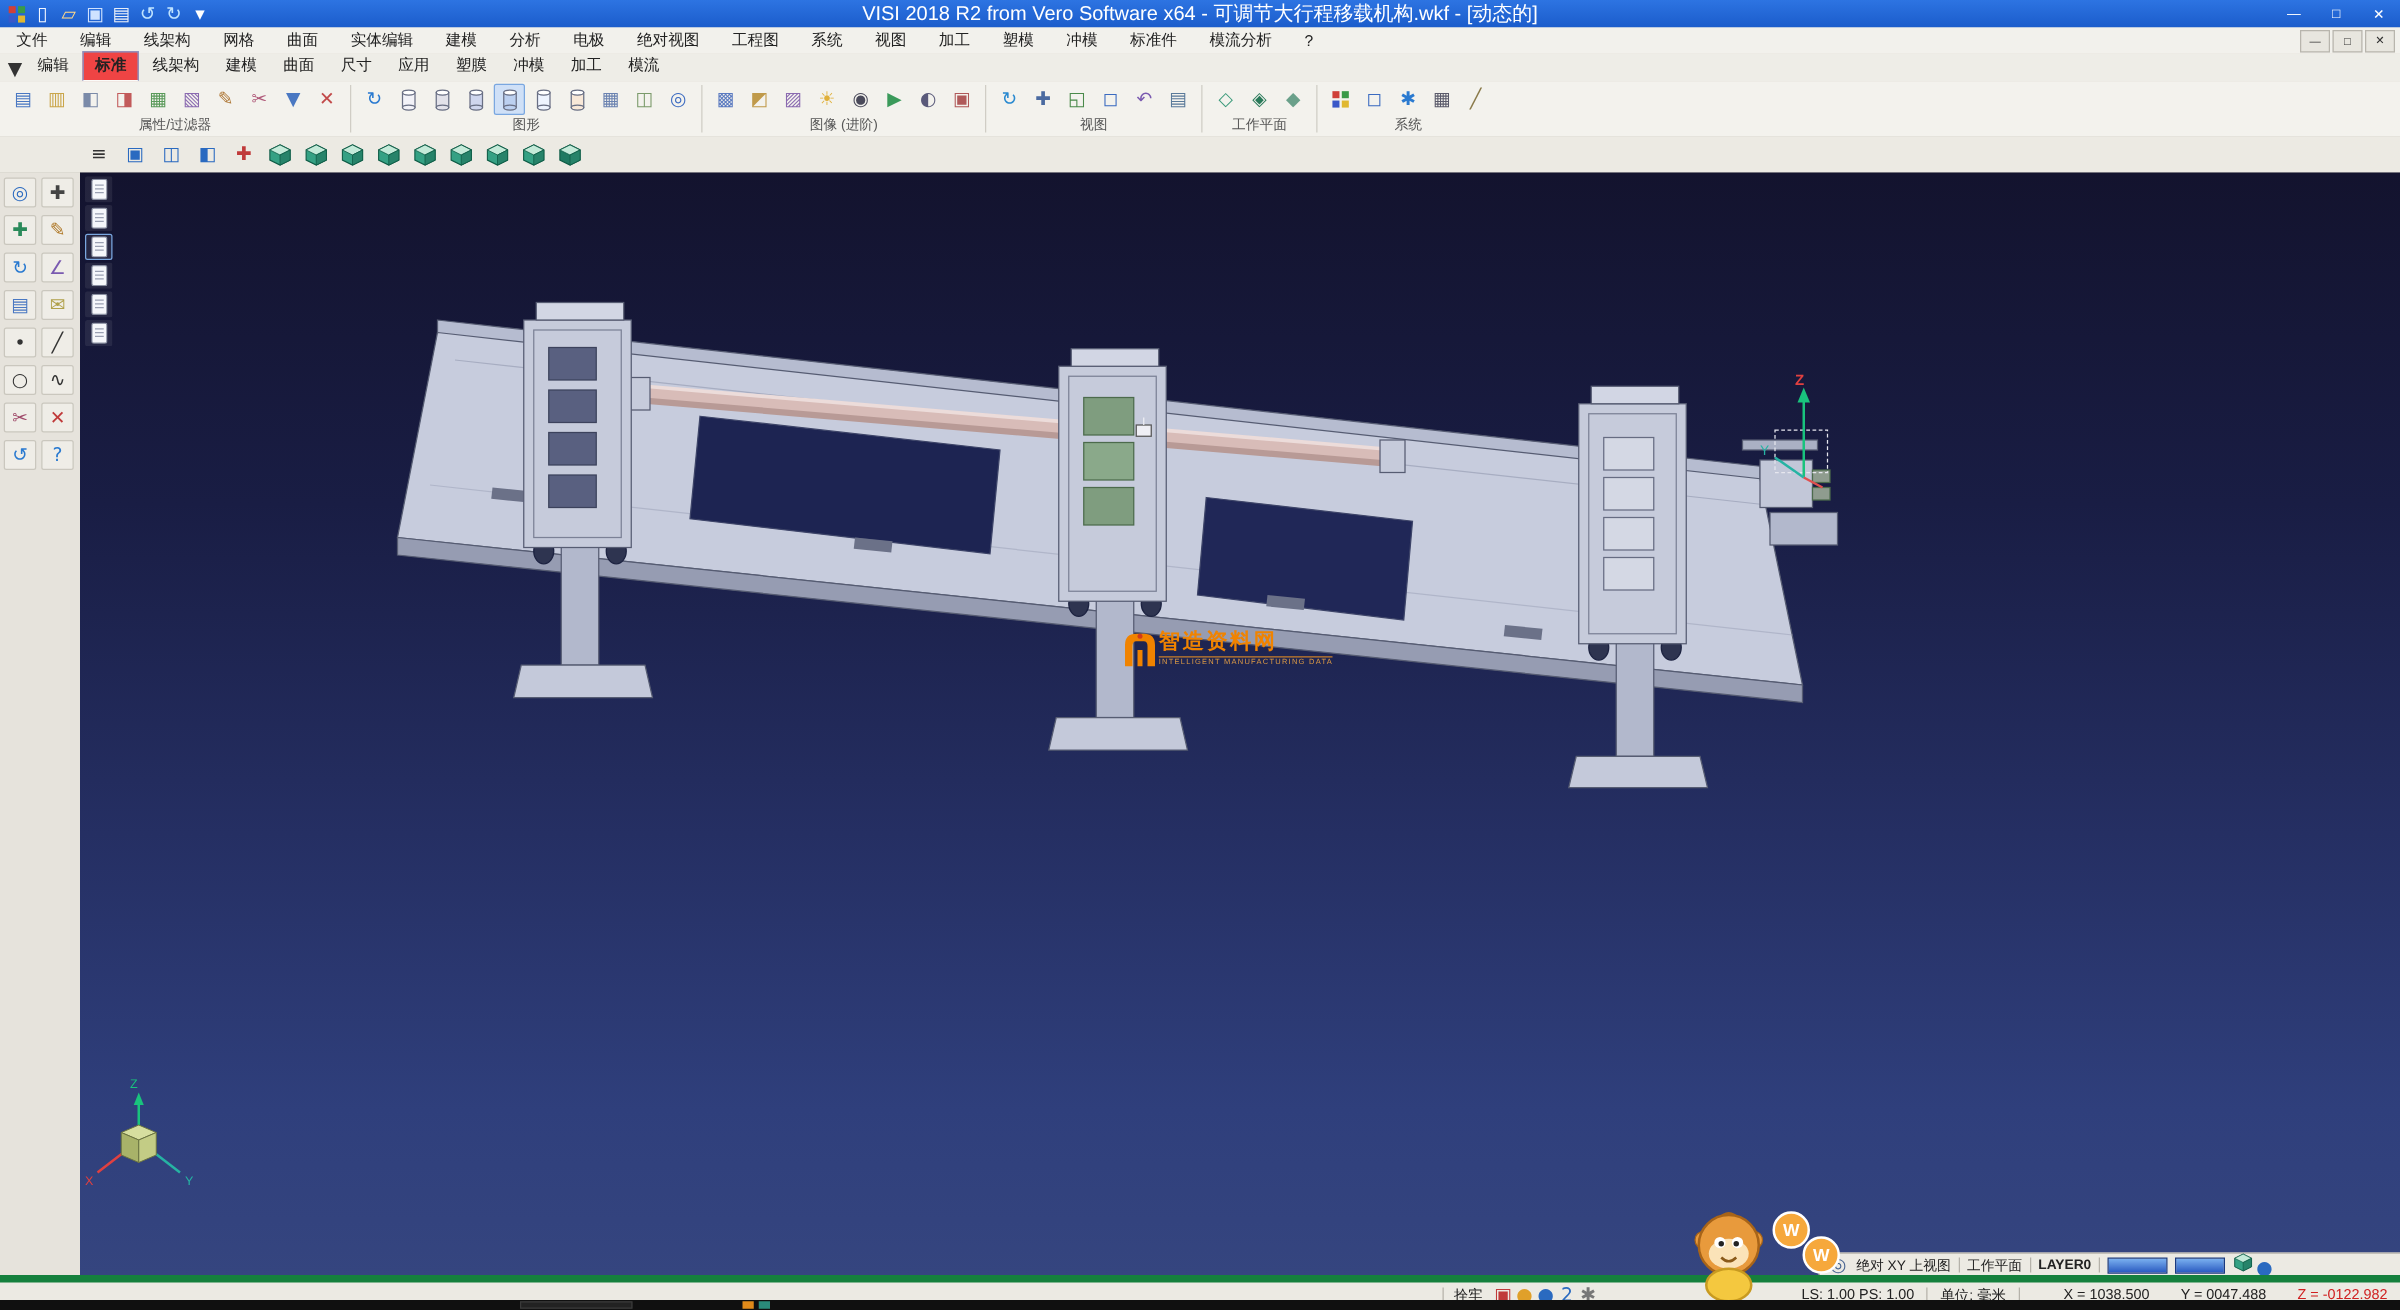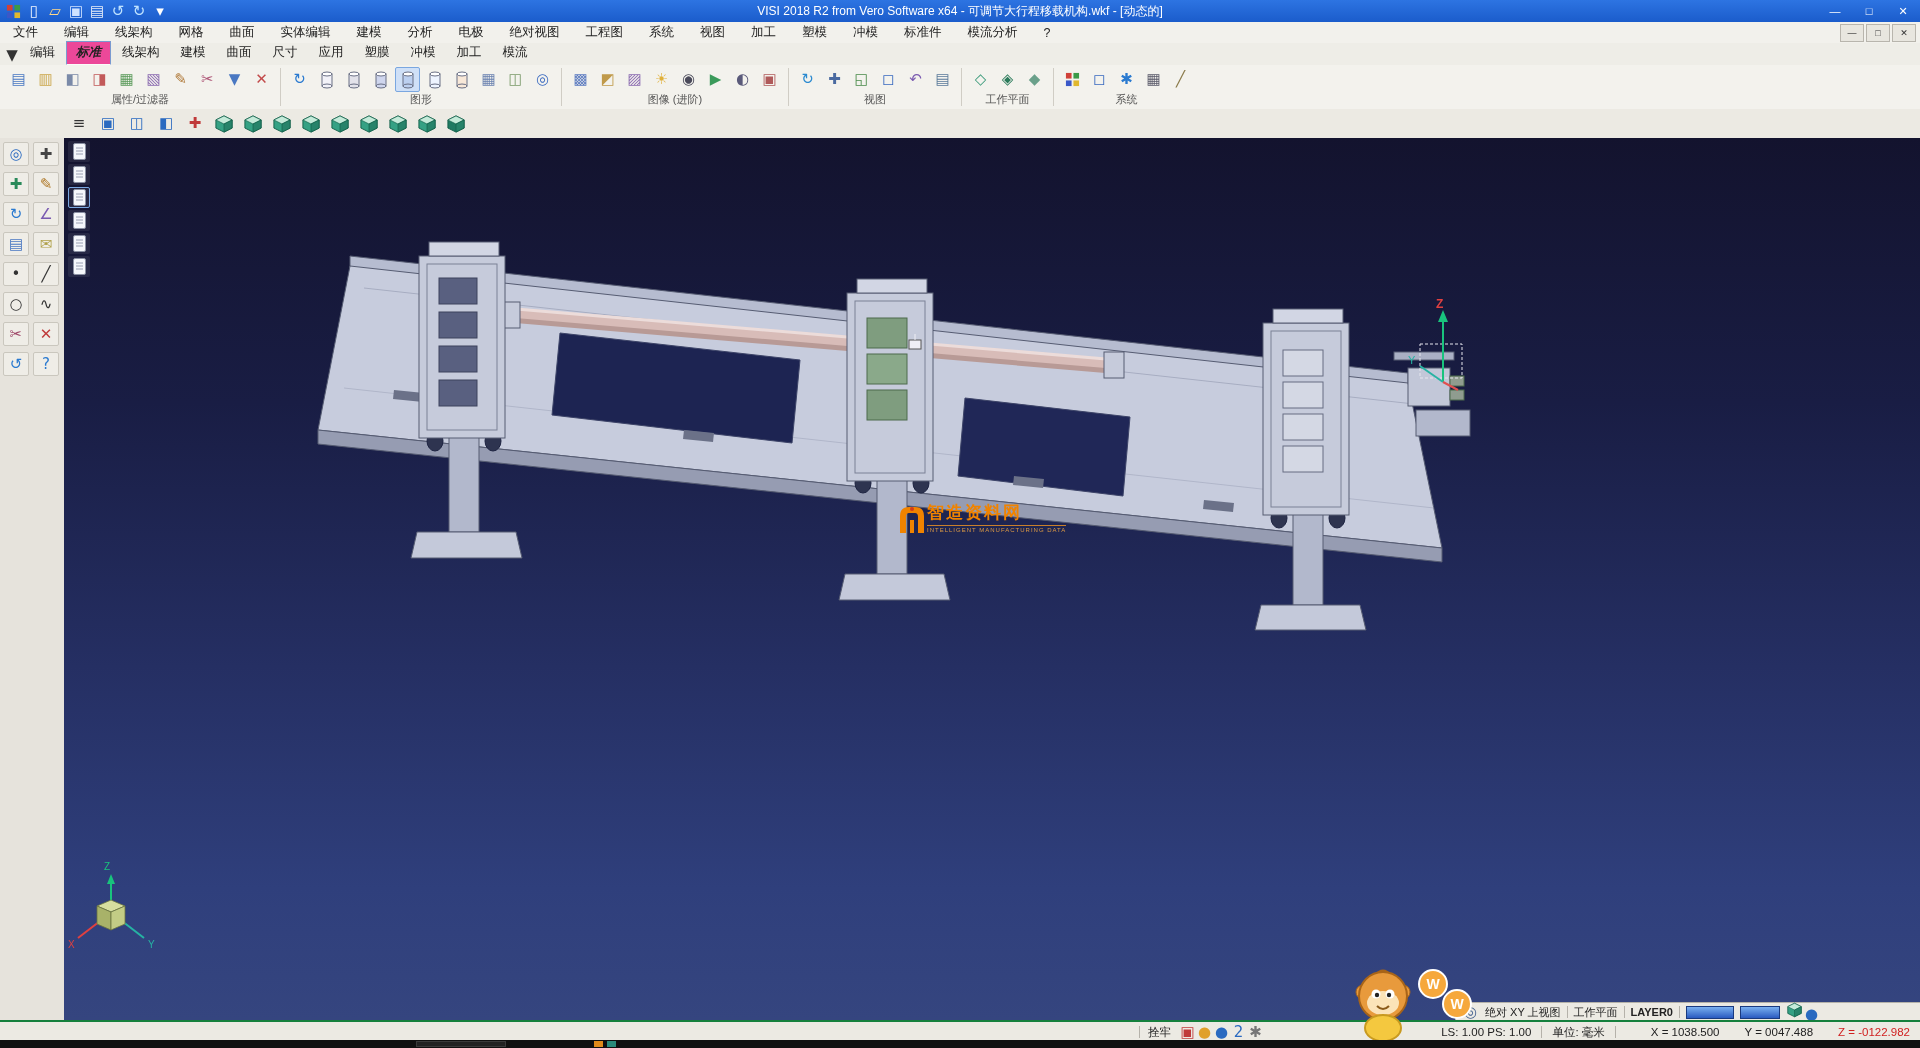--- a/index.html
+++ b/index.html
@@ -3,36 +3,36 @@
 <meta charset="utf-8">
 <style>
   html,body{margin:0;padding:0;}
   body{width:1920px;height:1048px;overflow:hidden;position:relative;
        font-family:"Liberation Sans","DejaVu Sans",sans-serif;background:#ece9e2;color:#222;}
   
   #titlebar{position:absolute;left:0;top:0;right:0;height:22px;
     background:linear-gradient(#2d74e2,#1b5ccb);color:#fff;display:flex;align-items:center;}
   #titlebar .qat{display:flex;align-items:center;gap:1px;padding-left:3px;z-index:2;}
   #titlebar .qat .ic{width:20px;height:18px;font-size:11px;}
-  #title-text{position:absolute;left:0;right:0;text-align:center;font-size:12px;}
+  #title-text{position:absolute;left:0;right:0;text-align:center;font-size:16px;}
   .win-btns{margin-left:auto;display:flex;z-index:2;}
   .win-btn{width:34px;height:22px;display:flex;align-items:center;justify-content:center;font-size:11px;color:#fff;}
   
   #menubar{position:absolute;left:0;top:22px;right:0;height:21px;background:#f2f1ec;
     border-bottom:1px solid #dad7cf;display:flex;align-items:center;font-size:12.5px;}
   .menu-item{padding:2px 13px;white-space:nowrap;}
   .child-btns{margin-left:auto;display:flex;padding-right:4px;}
   .child-btn{width:22px;height:16px;display:flex;align-items:center;justify-content:center;
     font-size:9px;color:#333;border:1px solid #b8b5ad;background:#e8e6df;margin-left:2px;}
   
   #tabrow{position:absolute;left:0;top:43px;right:0;height:22px;background:#eeede7;
     border-bottom:1px solid #d2cfc7;display:flex;align-items:flex-end;font-size:12.5px;padding-left:4px;}
   #tabrow .ic{width:16px;height:16px;font-size:8px;margin-bottom:2px;}
   .tab{padding:2px 9px 3px 9px;border:1px solid transparent;margin-right:1px;white-space:nowrap;}
-  .tab.active{background:#ec4899;border-color:#7a9ad0;border-bottom-color:#fbfbf9;font-weight:bold;font-style:italic;}
+  .tab.active{background:#ef4444;border-color:#7a9ad0;border-bottom-color:#fbfbf9;font-weight:bold;}
   
   #ribbon{position:absolute;left:0;top:65px;right:0;height:44px;background:#f3f2ed;
     border-bottom:1px solid #c6c3bb;display:flex;align-items:stretch;}
   .rib-group{display:flex;flex-direction:column;justify-content:space-between;padding:2px 6px 0 6px;}
   .rib-icons{display:flex;align-items:center;gap:2px;height:27px;}
   .rib-label{text-align:center;font-size:11px;color:#555;padding:0 2px 2px 2px;white-space:nowrap;}
   .rib-sep{width:1px;background:#d0cdc5;margin:3px 0;}
   .ic{width:25px;height:25px;display:inline-flex;align-items:center;justify-content:center;
     border:1px solid transparent;border-radius:2px;box-sizing:border-box;}
   .ic .gl{font-family:"DejaVu Sans",sans-serif;font-size:15px;line-height:1;}
@@ -57,21 +57,21 @@
   .wm-sub{color:#dd9a45;font-size:6px;letter-spacing:1px;margin-top:2px;border-top:1px solid #c97f2a;padding-top:1px;}
   
   #status-upper{position:absolute;left:1455px;top:1002px;right:0;height:18px;background:#eceae3;
     border-top:1px solid #b5b2aa;border-left:1px solid #b5b2aa;display:flex;align-items:center;
     gap:6px;font-size:11px;padding:0 6px;}
   #status-upper .ic,#status-lower .ic{width:17px;height:15px;font-size:10px;}
   .sep{width:1px;height:12px;background:#b5b2aa;}
   .layer-bar{width:46px;height:11px;background:linear-gradient(#7ab0f0,#2a5ac0);border:1px solid #1a3a80;}
   .layer-bar.small{width:38px;}
   #status-lower{position:absolute;left:0;top:1020px;right:0;height:20px;background:#eceae3;
-    border-top:2px solid #15803d;display:flex;align-items:center;font-size:11.5px;}
+    border-top:6px solid #15803d;display:flex;align-items:center;font-size:11.5px;padding-left:15px;}
   #status-lower .lead-space{width:1139px;flex:none;}
   #status-lower .grow{flex:1;}
   .coord{margin-left:25px;white-space:nowrap;}
   .coord.z{color:#d02020;}
   .bold{font-weight:bold;}
   
   #mascot{position:absolute;left:1345px;top:956px;z-index:40;}
   #taskbar{position:absolute;left:0;top:1040px;right:0;height:8px;background:#101010;z-index:50;}
   #taskbar .tb-win{position:absolute;left:416px;top:1px;width:90px;height:6px;background:#222;border:1px solid #3a3a3a;box-sizing:border-box;}
   #taskbar .tb-orange{position:absolute;left:594px;top:1px;width:9px;height:6px;background:#e08a1a;}

